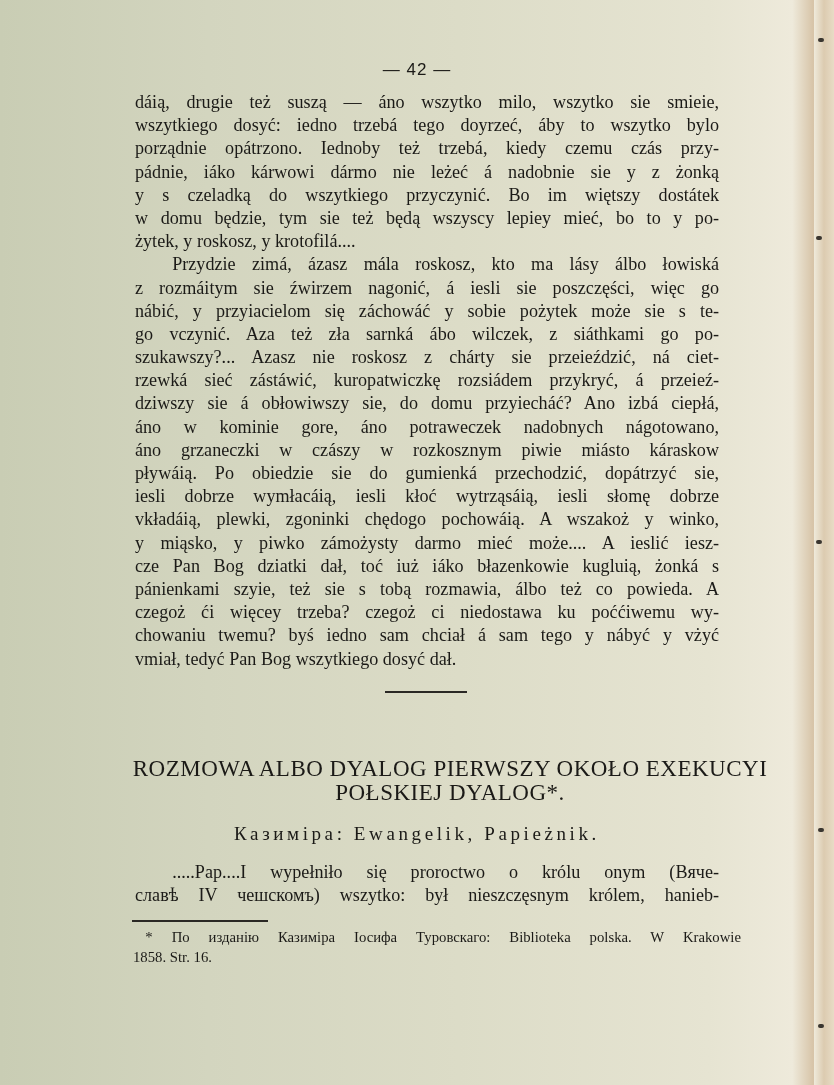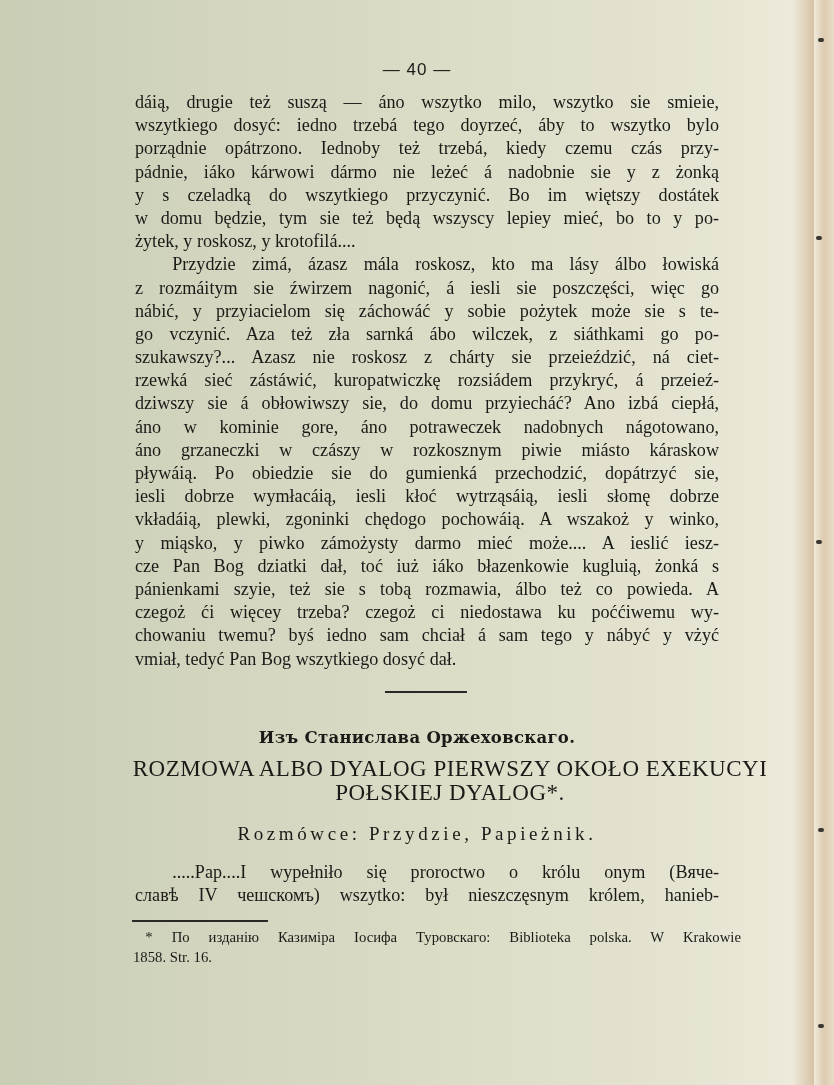--- a/index.html
+++ b/index.html
@@ -147,21 +147,21 @@
       padding-left: 13px;
       text-align: justify;
       text-align-last: justify;
     }
   </style>
 </head>
 <body>
 
 <div class="page">
 
-  <div class="page-number">— 40 —</div>
+  <div class="page-number">— 42 —</div>
 
   <div class="body-text main-text">
     <span class="line">dáią, drugie też suszą — áno wszytko milo, wszytko sie smieie,</span>
     <span class="line">wszytkiego dosyć: iedno trzebá tego doyrzeć, áby to wszytko bylo</span>
     <span class="line">porządnie opátrzono. Iednoby też trzebá, kiedy czemu czás przy-</span>
     <span class="line">pádnie, iáko kárwowi dármo nie leżeć á nadobnie sie y z żonką</span>
     <span class="line">y s czeladką do wszytkiego przyczynić. Bo im więtszy dostátek</span>
     <span class="line">w domu będzie, tym sie też będą wszyscy lepiey mieć, bo to y po-</span>
     <span class="line last">żytek, y roskosz, y krotofilá....</span>
     <span class="line indent">Przydzie zimá, ázasz mála roskosz, kto ma lásy álbo łowiská</span>
@@ -179,28 +179,27 @@
     <span class="line">y miąsko, y piwko zámożysty darmo mieć może.... A ieslić iesz-</span>
     <span class="line">cze Pan Bog dziatki dał, toć iuż iáko błazenkowie kugluią, żonká s</span>
     <span class="line">pánienkami szyie, też sie s tobą rozmawia, álbo też co powieda. A</span>
     <span class="line">czegoż ći więcey trzeba? czegoż ci niedostawa ku poććiwemu wy-</span>
     <span class="line">chowaniu twemu? byś iedno sam chciał á sam tego y nábyć y vżyć</span>
     <span class="line last">vmiał, tedyć Pan Bog wszytkiego dosyć dał.</span>
   </div>
 
   <div class="divider"></div>
 
-  <div class="section-author">Изъ Станислава Оржеховскаго.</div>
 
   <div class="section-title">
     <span class="tline">ROZMOWA ALBO DYALOG PIERWSZY OKOŁO EXEKUCYI</span>
     <span class="tline">POŁSKIEJ DYALOG*.</span>
   </div>
 
-  <div class="speakers">Rozmówce: Przydzie, Papieżnik.</div>
+  <div class="speakers">Казиміра: Ewangelik, Papieżnik.</div>
 
   <div class="body-text dialog-text">
     <span class="line indent">.....Pap....I wypełniło się proroctwo o królu onym (Вяче-</span>
     <span class="line">славѣ IV чешскомъ) wszytko: był nieszczęsnym królem, hanieb-</span>
   </div>
 
   <div class="footnote-rule"></div>
 
   <div class="footnote">
     <span class="fline first">* По изданію Казиміра Іосифа Туровскаго: Biblioteka polska. W Krakowie</span>

